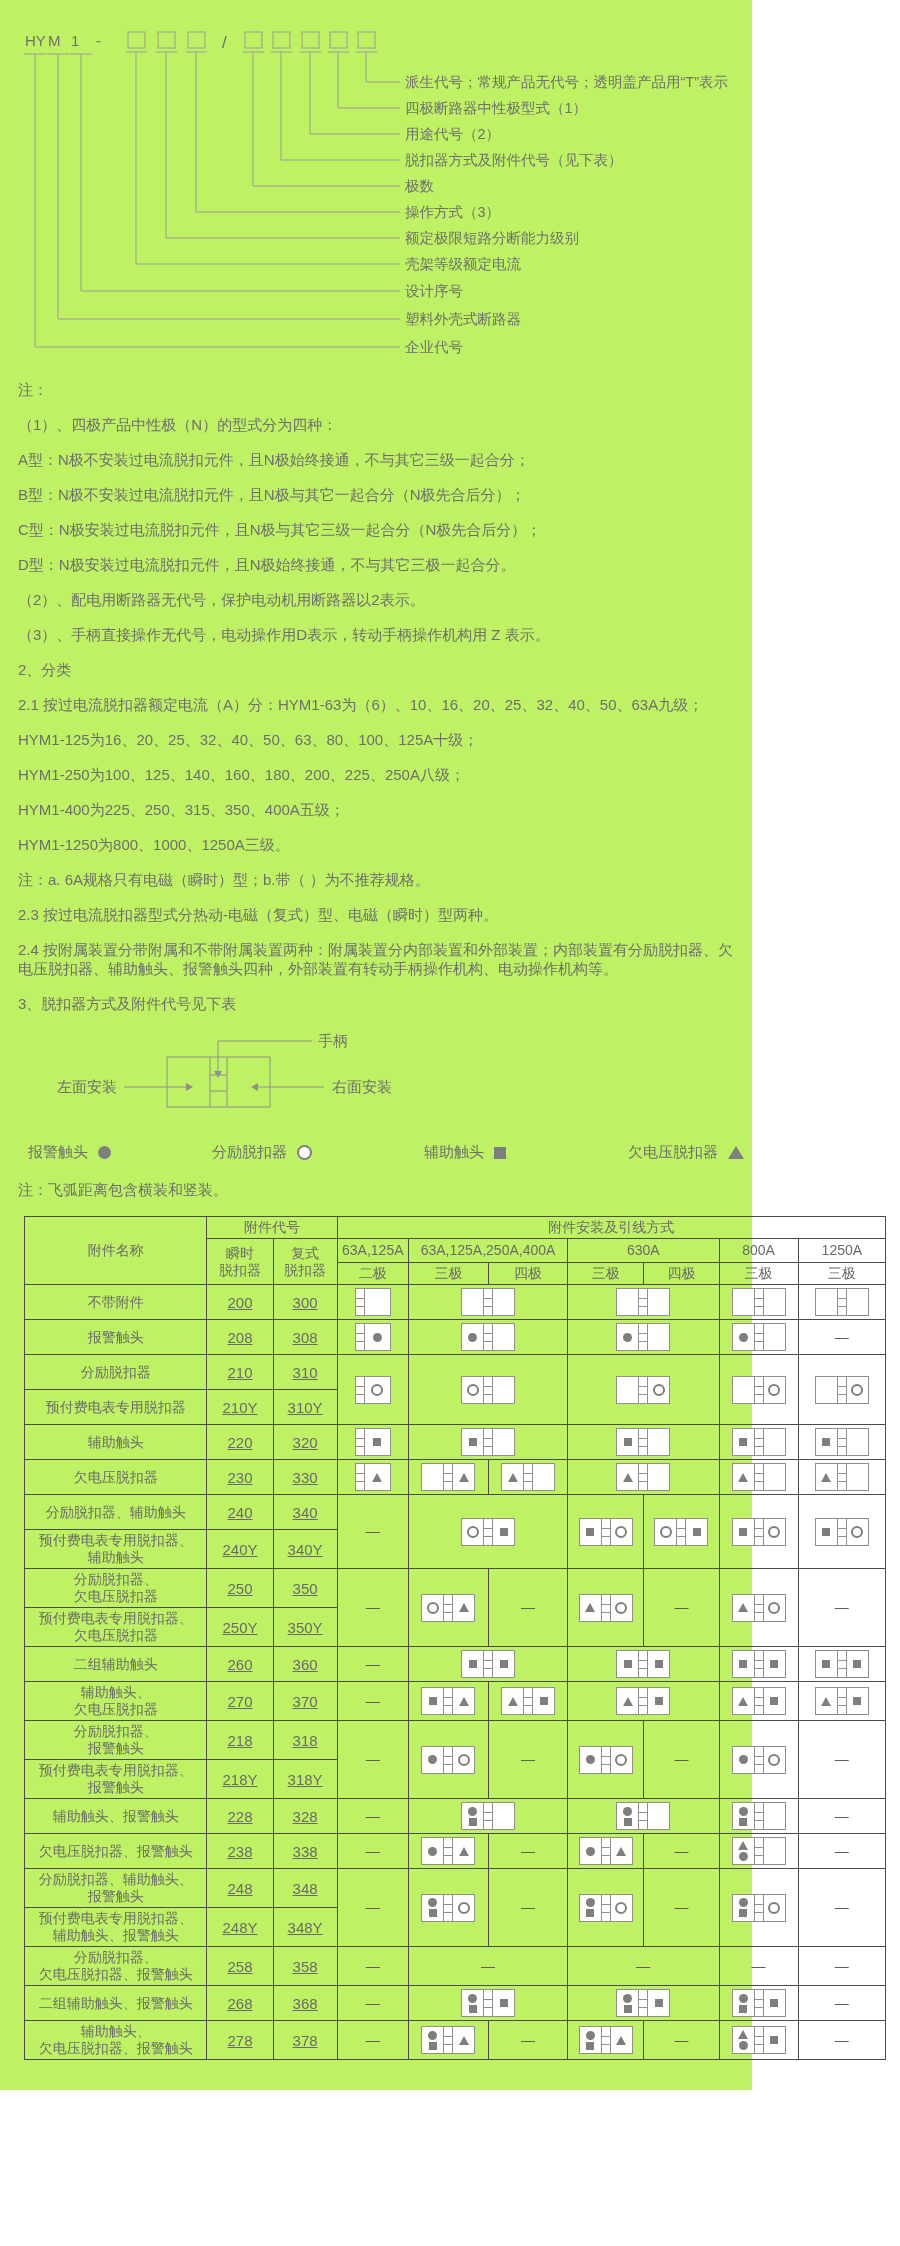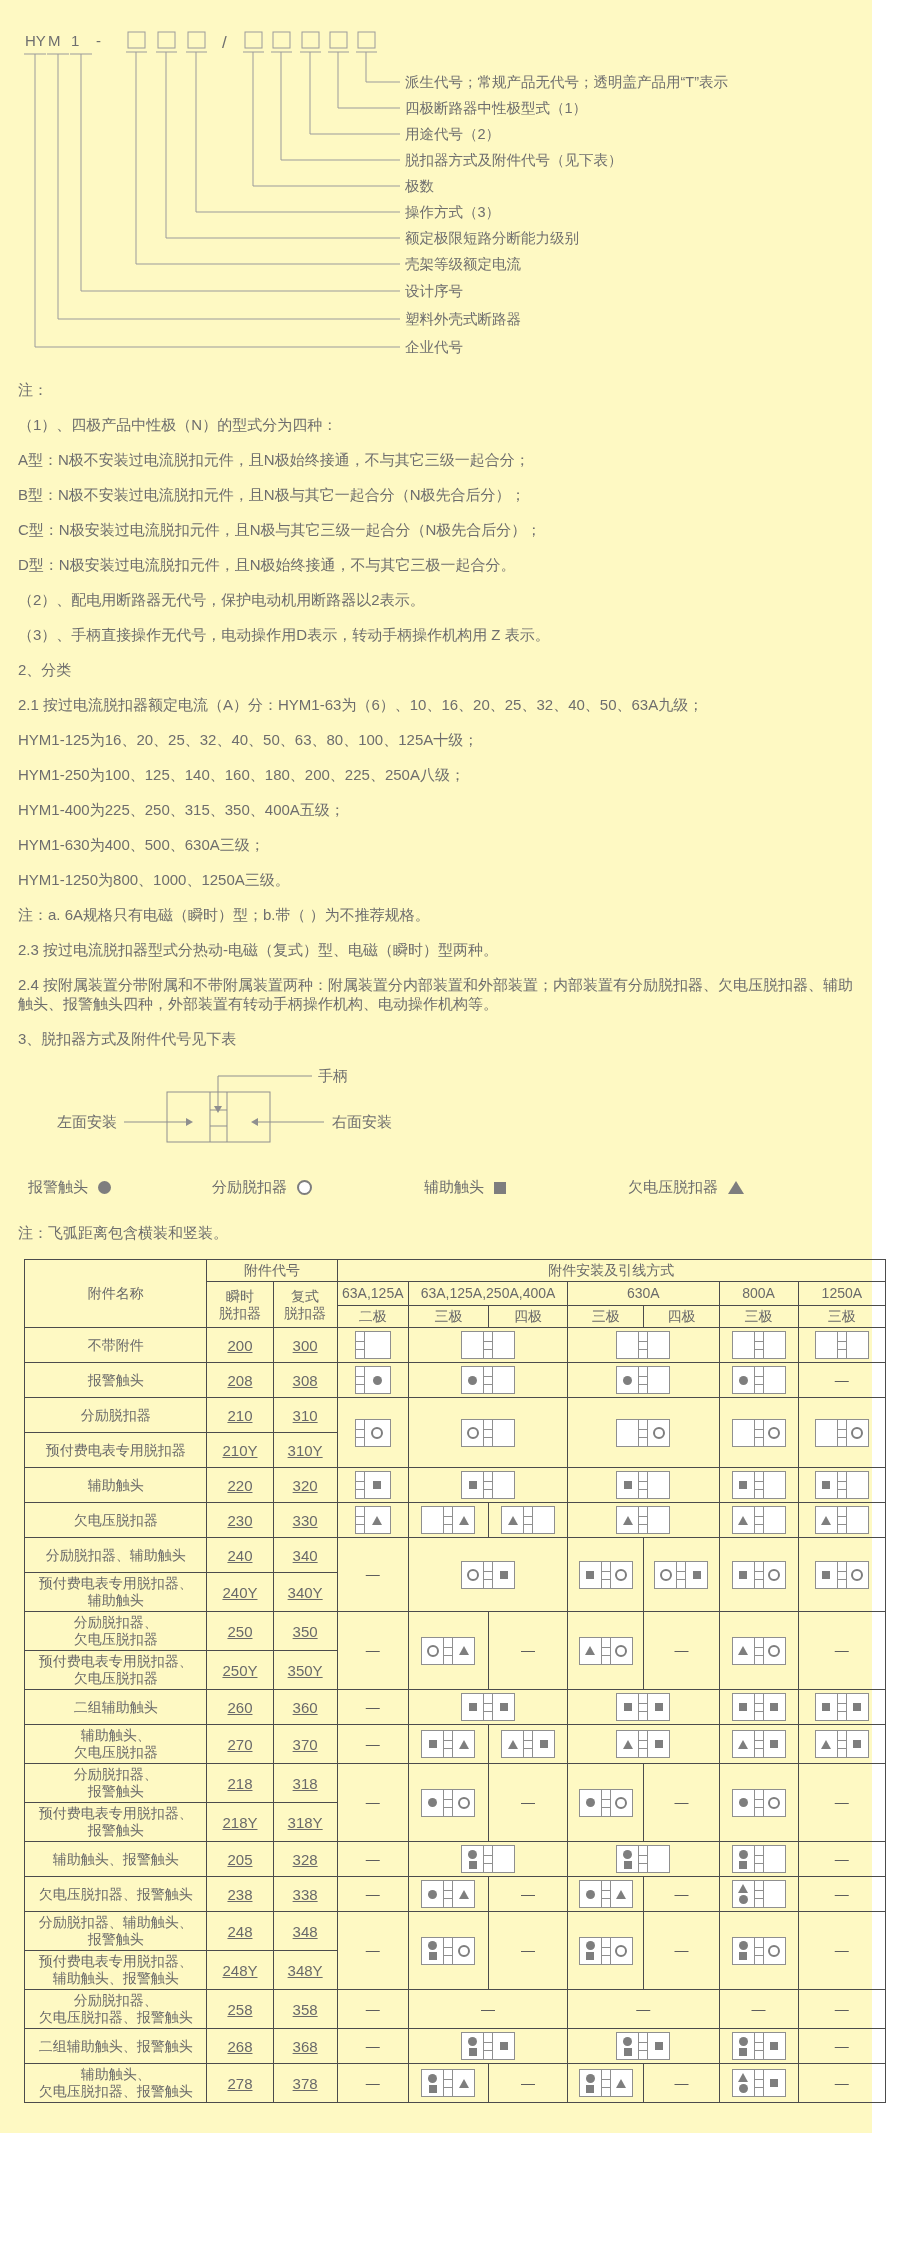--- a/index.html
+++ b/index.html
@@ -1,30 +1,30 @@
 <!DOCTYPE html>
 <html><head>
 <meta charset="utf-8">
 <style>
   html,body{margin:0;padding:0;background:#ffffff;}
   body{width:900px;font-family:"Liberation Sans","DejaVu Sans",sans-serif;color:#6e6e6e;}
-  .page{width:872px;box-sizing:border-box;padding:10px 0 30px 0;background:#fef9c3;}
+  .page{width:752px;box-sizing:border-box;padding:10px 0 30px 0;background:#bef264;}
   svg text{font-family:"Liberation Sans","DejaVu Sans",sans-serif;}
   
   .paras{margin:14px 18px 0 18px;}
   .paras p{font-size:15px;line-height:19px;margin:0 0 16px 0;color:#6e6e6e;}
   
   .legend{position:relative;height:26px;margin-top:14px;}
   .legend .lg{position:absolute;top:0;display:flex;align-items:center;gap:10px;font-size:15px;color:#6e6e6e;}
   .lg-sym{display:inline-block;}
   .lg-sym.a{width:13px;height:13px;border-radius:50%;background:#7e7e7e;}
   .lg-sym.s{width:11px;height:11px;border-radius:50%;border:2px solid #7e7e7e;background:#fff;}
   .lg-sym.x{width:12px;height:12px;background:#7e7e7e;}
   .lg-sym.u{width:0;height:0;border-left:8px solid transparent;border-right:8px solid transparent;border-bottom:13px solid #7e7e7e;background:none;}
-  .legend-note{margin:20px 18px 0 18px;font-size:15px;color:#6e6e6e;}
+  .legend-note{margin:12px 18px 0 18px;font-size:15px;color:#6e6e6e;}
   
   table{border-collapse:collapse;table-layout:fixed;width:862px;margin:16px 0 0 24px;}
   th,td{border:1px solid #4c4c4c;text-align:center;vertical-align:middle;color:#6a6a6a;padding:2px 1px;overflow:hidden;}
   th{font-weight:normal;font-size:14px;line-height:17px;}
   td{font-size:14px;line-height:17px;height:30px;}
   td.code{font-size:15px;text-decoration:underline;}
   .dash{color:#5e5e5e;font-size:14px;}
   
   .bk{display:inline-flex;border:1px solid #8f8f8f;height:28px;vertical-align:middle;background:#fff;box-sizing:border-box;}
   .bk .side{width:21px;display:flex;flex-direction:column;align-items:center;justify-content:center;gap:2px;}
@@ -98,21 +98,20 @@
       <p>B型：N极不安装过电流脱扣元件，且N极与其它一起合分（N极先合后分）；</p>
       <p>C型：N极安装过电流脱扣元件，且N极与其它三级一起合分（N极先合后分）；</p>
       <p>D型：N极安装过电流脱扣元件，且N极始终接通，不与其它三极一起合分。</p>
       <p>（2）、配电用断路器无代号，保护电动机用断路器以2表示。</p>
       <p>（3）、手柄直接操作无代号，电动操作用D表示，转动手柄操作机构用 Z 表示。</p>
       <p>2、分类</p>
       <p>2.1 按过电流脱扣器额定电流（A）分：HYM1-63为（6）、10、16、20、25、32、40、50、63A九级；</p>
       <p>HYM1-125为16、20、25、32、40、50、63、80、100、125A十级；</p>
       <p>HYM1-250为100、125、140、160、180、200、225、250A八级；</p>
       <p>HYM1-400为225、250、315、350、400A五级；</p>
-      <p>HYM1-630为400、500、630A三级；</p>
       <p>HYM1-1250为800、1000、1250A三级。</p>
       <p>注：a. 6A规格只有电磁（瞬时）型；b.带（ ）为不推荐规格。</p>
       <p>2.3 按过电流脱扣器型式分热动-电磁（复式）型、电磁（瞬时）型两种。</p>
       <p>2.4 按附属装置分带附属和不带附属装置两种：附属装置分内部装置和外部装置；内部装置有分励脱扣器、欠电压脱扣器、辅助触头、报警触头四种，外部装置有转动手柄操作机构、电动操作机构等。</p>
       <p>3、脱扣器方式及附件代号见下表</p>
     </div>
   <svg id="mount-svg" width="900" height="96">
       <g stroke="#8f8f8f" fill="none">
         <rect x="167" y="28" width="103" height="50"></rect>
         <line x1="210" y1="28" x2="210" y2="78"></line>
@@ -740,21 +739,21 @@
             </span></td>
           <td rowspan="2"><span class="dash">—</span></td>
         </tr>
         <tr>
           <td>预付费电表专用脱扣器、<br>报警触头</td>
           <td class="code">218Y</td>
           <td class="code">318Y</td>
         </tr>
         <tr>
           <td>辅助触头、报警触头</td>
-          <td class="code">205</td>
+          <td class="code">228</td>
           <td class="code">328</td>
           <td><span class="dash">—</span></td>
           <td colspan="2"><span class="bk">
               <span class="side">
                 <span class="sy a"></span>
                 <span class="sy x"></span>
               </span>
               <span class="hd">
                 <i class="t1"></i>
                 <i class="t2"></i>

